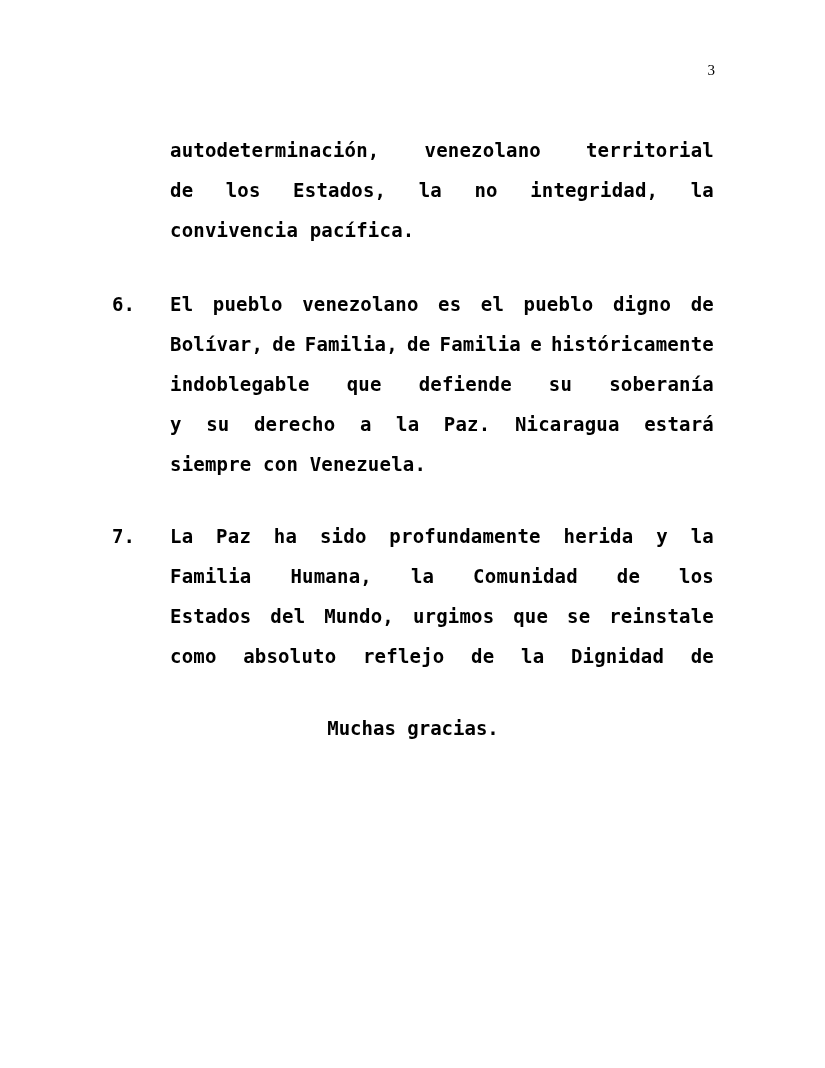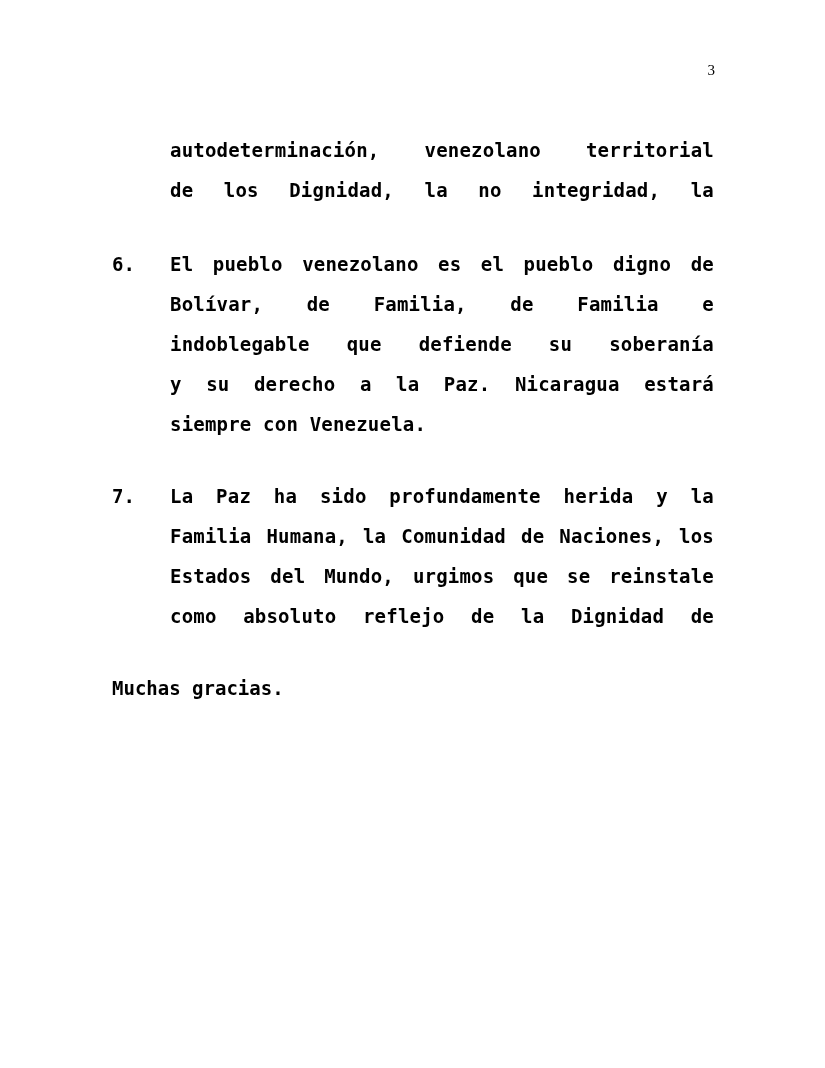--- a/index.html
+++ b/index.html
@@ -69,20 +69,21 @@
     justify-content: space-between;
   }
   .text .line.justified > span {
     white-space: pre;
   }
   .closing {
     margin-top: 14px;
     font-size: 19px;
     font-weight: bold;
     line-height: 40px;
+    text-align: center;
   }
 </style>
 </head>
 <body>
 
 <div class="page">
 
   <div class="page-number">3</div>
 
   <div class="body-block">
@@ -91,26 +92,27 @@
       <div class="marker"></div>
       <div class="text">
         <span class="line justified">
           <span>autodeterminación,</span>
             <span>venezolano</span>
             <span>territorial</span>
         </span>
         <span class="line justified">
           <span>de</span>
             <span>los</span>
-            <span>Dignidad,</span>
+            <span>Estados,</span>
             <span>la</span>
             <span>no</span>
             <span>integridad,</span>
             <span>la</span>
         </span>
+        <span class="line">convivencia pacífica.</span>
       </div>
     </div>
 
     <div class="para">
       <div class="marker">6.</div>
       <div class="text">
         <span class="line justified">
           <span>El</span>
             <span>pueblo</span>
             <span>venezolano</span>
@@ -120,20 +122,21 @@
             <span>digno</span>
             <span>de</span>
         </span>
         <span class="line justified">
           <span>Bolívar,</span>
             <span>de</span>
             <span>Familia,</span>
             <span>de</span>
             <span>Familia</span>
             <span>e</span>
+            <span>históricamente</span>
         </span>
         <span class="line justified">
           <span>indoblegable</span>
             <span>que</span>
             <span>defiende</span>
             <span>su</span>
             <span>soberanía</span>
         </span>
         <span class="line justified">
           <span>y</span>
@@ -161,21 +164,20 @@
             <span>herida</span>
             <span>y</span>
             <span>la</span>
         </span>
         <span class="line justified">
           <span>Familia</span>
             <span>Humana,</span>
             <span>la</span>
             <span>Comunidad</span>
             <span>de</span>
-            <span>Naciones,</span>
             <span>los</span>
         </span>
         <span class="line justified">
           <span>Estados</span>
             <span>del</span>
             <span>Mundo,</span>
             <span>urgimos</span>
             <span>que</span>
             <span>se</span>
             <span>reinstale</span>

